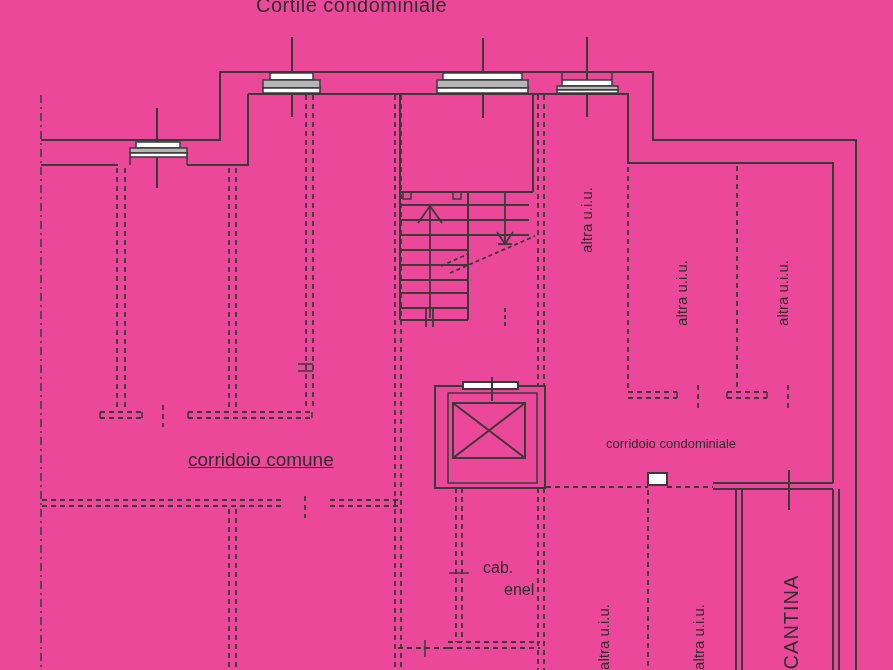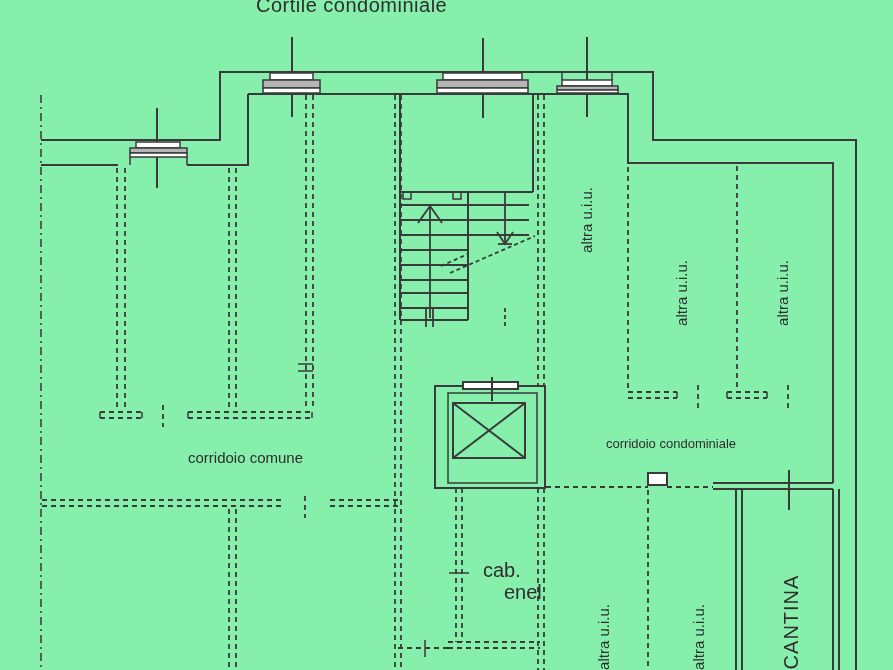--- a/index.html
+++ b/index.html
@@ -1,23 +1,23 @@
 <!DOCTYPE html>
 <html><head>
 <meta charset="utf-8">
 <style>
   html,body{margin:0;padding:0;background:#ffffff;}
-  #stage{position:relative;width:893px;height:670px;overflow:hidden;background:#86efac;
+  #stage{position:relative;width:893px;height:670px;overflow:hidden;background:#ec4899;
          font-family:"Liberation Sans", sans-serif;}
   #plan-svg{position:absolute;left:0;top:0;}
   .label{position:absolute;color:#2e2e2e;white-space:nowrap;line-height:1.1;}
   .lbl-title{font-size:20px;letter-spacing:0.5px;}
-  .lbl-big{font-size:15px;}
+  .lbl-big{font-size:19px;text-decoration:underline;}
   .lbl-mid{font-size:13px;}
-  .lbl-small{font-size:20px;}
+  .lbl-small{font-size:16px;}
   .vlabel{position:absolute;color:#2e2e2e;white-space:nowrap;
           transform:translate(-50%,-50%) rotate(-90deg);font-size:15px;}
   .vlabel-cantina{font-size:20px;letter-spacing:1px;}
 </style>
 </head>
 <body>
 
 <div id="stage">
 
   <svg id="plan-svg" width="893" height="670" viewBox="0 0 893 670">

